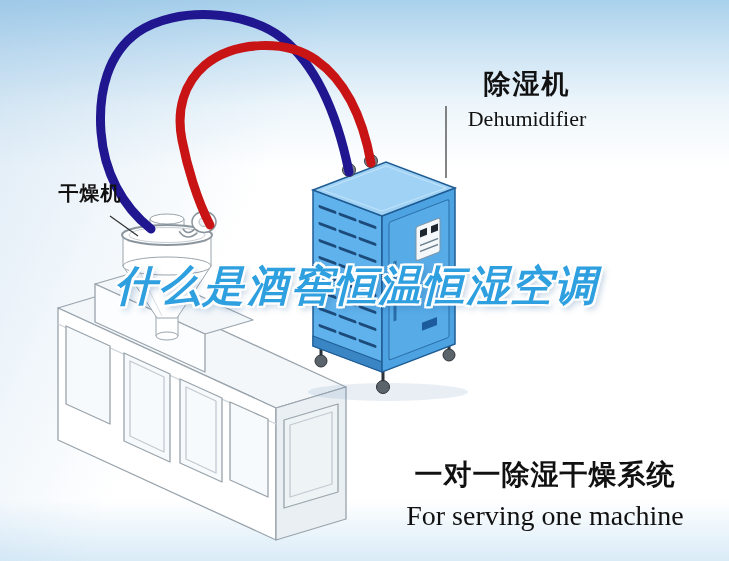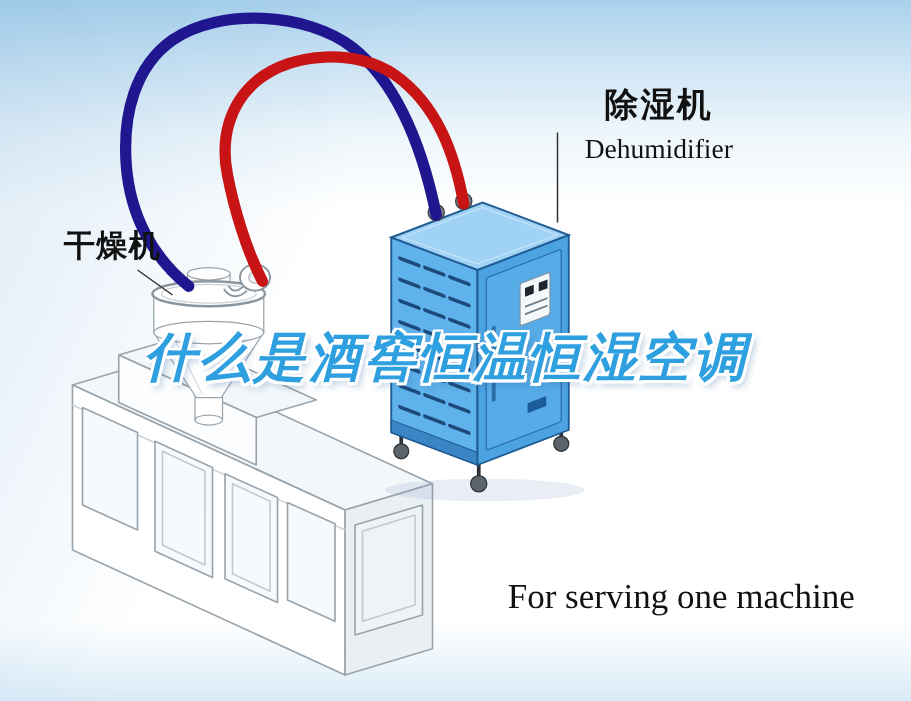--- a/index.html
+++ b/index.html
@@ -13,21 +13,21 @@
     background:linear-gradient(115deg,rgba(130,180,220,.28),rgba(255,255,255,0) 35%);
   }
   svg.scene{position:absolute;left:0;top:0;}
   .label{position:absolute;text-align:center;color:#111;}
   .label .cn{font-weight:600;}
   .serif{font-family:"Liberation Serif","DejaVu Serif",serif;}
   .label-dehumidifier{left:448px;top:66px;width:158px;}
   .label-dehumidifier .cn{font-size:27px;letter-spacing:2px;}
   .label-dehumidifier .en{font-size:22px;margin-top:4px;}
   .label-hopper{left:42px;top:180px;width:96px;}
-  .label-hopper .cn{font-size:25px;letter-spacing:1px;}
+  .label-hopper .cn{font-size:20px;letter-spacing:1px;}
   .label-hopper .en{font-size:20px;margin-top:2px;}
   .label-system{left:398px;top:456px;width:294px;}
   .label-system .cn{font-size:28px;font-weight:700;letter-spacing:1px;}
   .label-system .en{font-size:28px;margin-top:6px;}
   .watermark{
     position:absolute;left:0;right:16px;top:258px;text-align:center;
     font-size:42px;font-weight:700;font-style:italic;letter-spacing:2px;
     color:#2e9fdf;
     text-shadow:
       -2px -2px 0 #fff, 2px -2px 0 #fff, -2px 2px 0 #fff, 2px 2px 0 #fff,
@@ -123,16 +123,17 @@
     <div class="en serif">Dehumidifier</div>
   </div>
 
   <div class="label label-hopper">
     <div class="cn">干燥机</div>
   </div>
 
   <div class="watermark">什么是酒窖恒温恒湿空调</div>
 
   <div class="label label-system">
+    <div class="cn">一对一除湿干燥系统</div>
     <div class="en serif">For serving one machine</div>
   </div>
 
 </div>
 
 </body></html>

